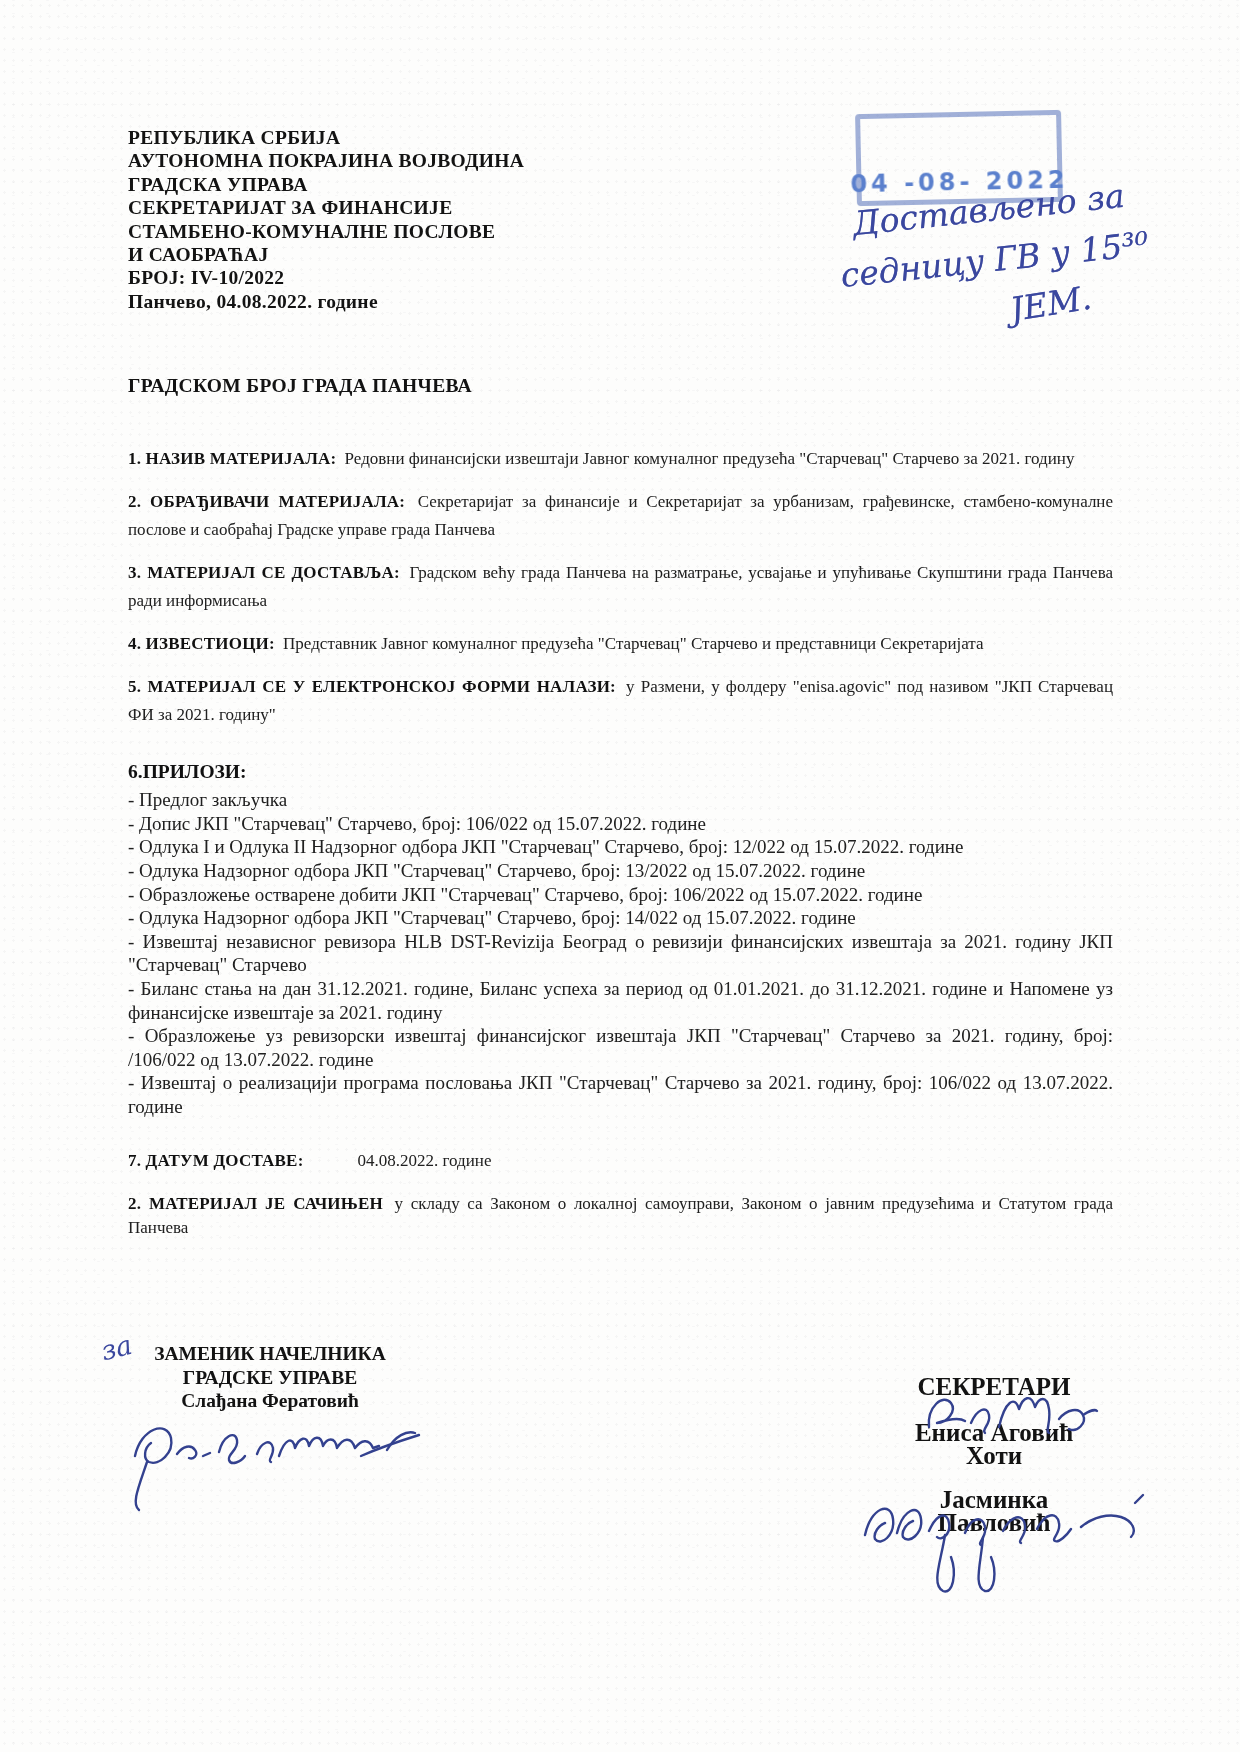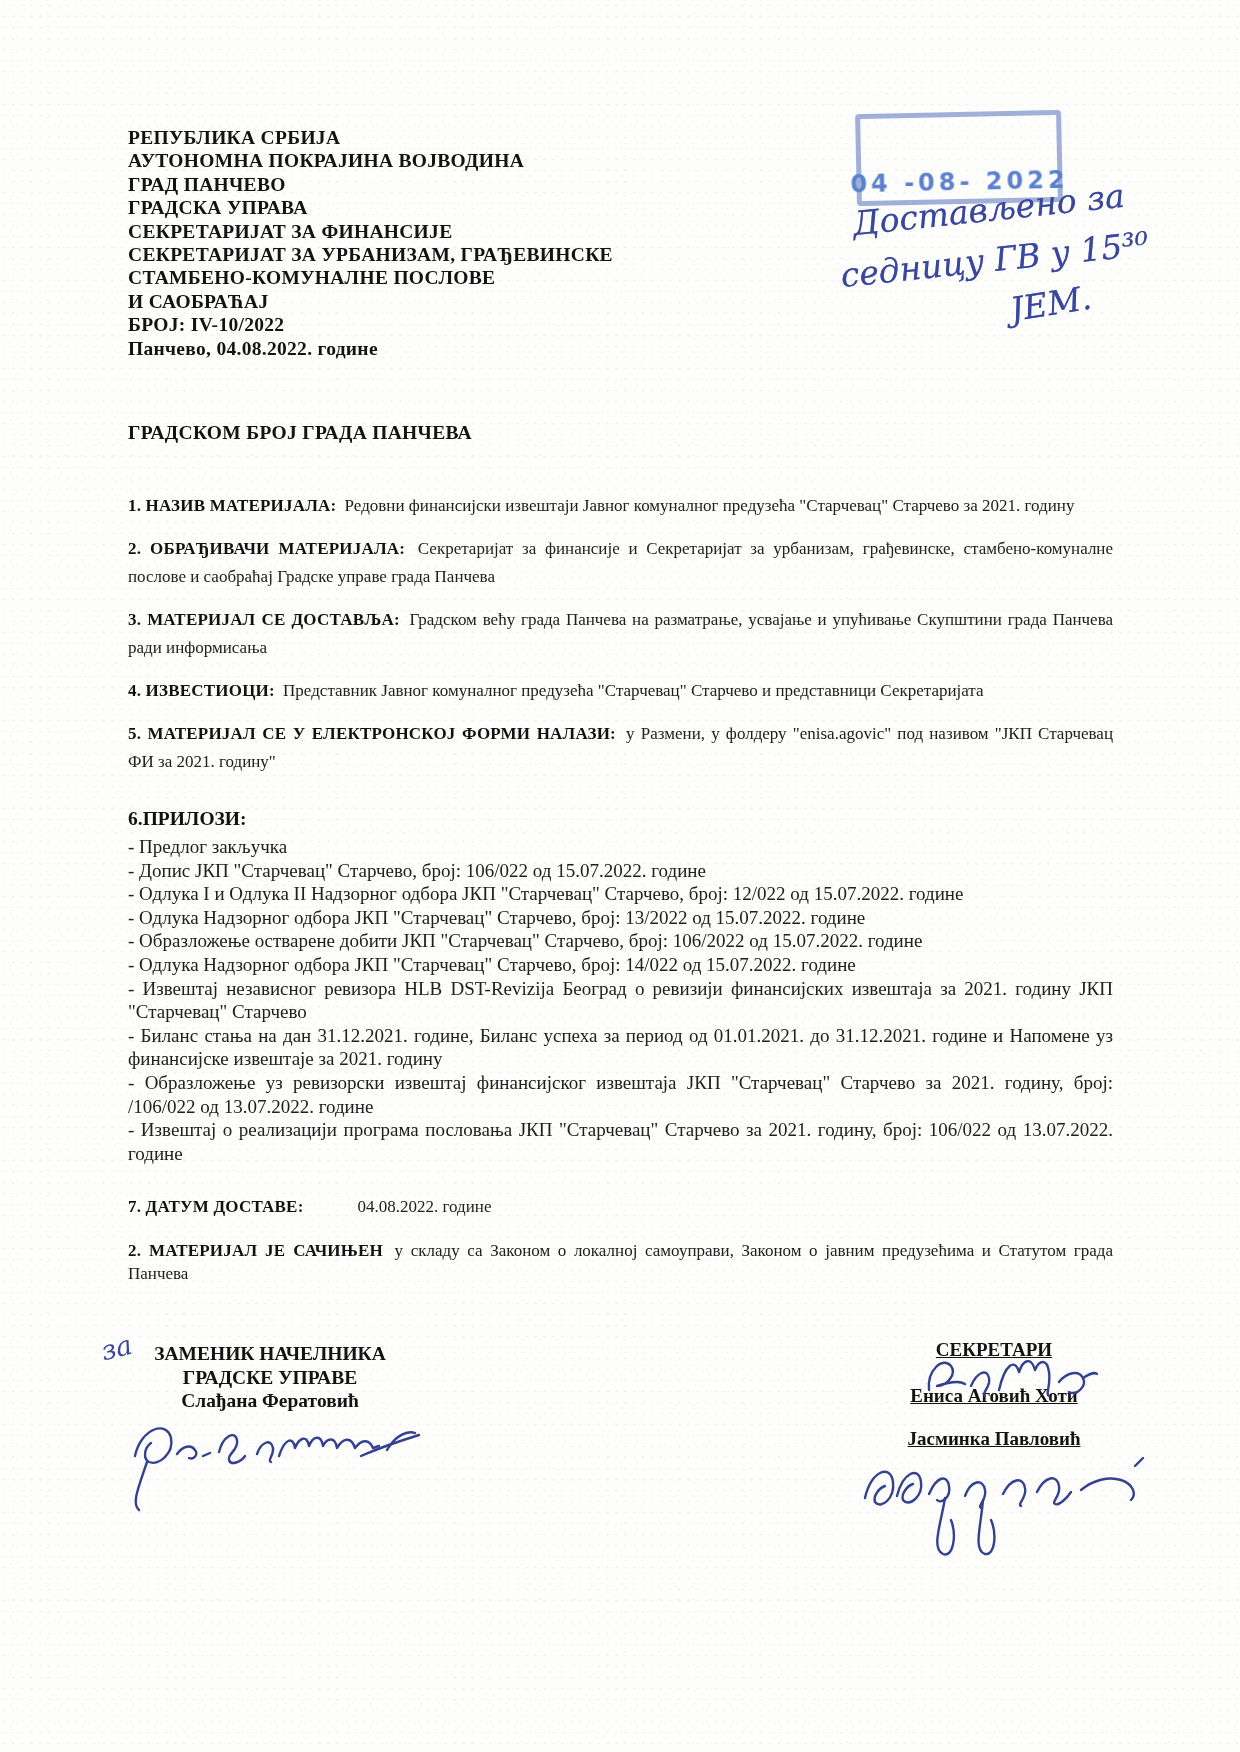--- a/index.html
+++ b/index.html
@@ -66,23 +66,23 @@
   .hw2 { left:840px; top:240px; font-size:33px; transform:rotate(-6deg); }
   .hw3 { left:1010px; top:284px; font-size:33px; transform:rotate(-9deg); }
 
   
   .sig-left {
     position:absolute; left:145px; top:1342px; width:250px;
     text-align:center; font-weight:bold; font-size:19.5px;
     line-height:23.5px; color:#131313;
   }
   .sig-right {
-    position:absolute; left:885px; top:1338px; width:218px;
-    text-align:center; font-weight:bold; font-size:19px;
-    line-height:23.5px; color:#131313;text-decoration:underline;
+    position:absolute; left:885px; top:1375px; width:218px;
+    text-align:center; font-weight:bold; font-size:25px;
+    line-height:23.5px; color:#131313;
   }
   .sig-right .name1 { margin-top:22px; }
   .sig-right .name2 { margin-top:20px; }
   .hand-mark {
     position:absolute; left:-44px; top:-6px;
     color:#3a479f; font-size:27px; font-style:italic; font-weight:normal;
     font-family:"DejaVu Serif", serif; transform:rotate(-14deg);
   }
   .scribble { position:absolute; pointer-events:none; }
   .scribble path { fill:none; stroke:#33418f; stroke-width:2.4; stroke-linecap:round; stroke-linejoin:round; }
@@ -101,24 +101,22 @@
 
   <div class="hw hw1">Достављено за</div>
   <div class="hw hw2">седницу ГВ у 15³⁰</div>
   <div class="hw hw3">ЈЕМ.</div>
 
   <div class="content">
 
     <header class="doc-header">
       <div>РЕПУБЛИКА СРБИЈА</div>
       <div>АУТОНОМНА ПОКРАЈИНА ВОЈВОДИНА</div>
-      <div>ГРАД ПАНЧЕВО</div>
       <div>ГРАДСКА УПРАВА</div>
       <div>СЕКРЕТАРИЈАТ ЗА ФИНАНСИЈЕ</div>
-      <div>СЕКРЕТАРИЈАТ ЗА УРБАНИЗАМ, ГРАЂЕВИНСКЕ</div>
       <div>СТАМБЕНО-КОМУНАЛНЕ ПОСЛОВЕ</div>
       <div>И САОБРАЋАЈ</div>
       <div>БРОЈ: IV-10/2022</div>
       <div>Панчево, 04.08.2022. године</div>
     </header>
 
     <div class="recipient">ГРАДСКОМ БРОЈ ГРАДА ПАНЧЕВА</div>
 
     <p class="sec first">
       <b>1. НАЗИВ МАТЕРИЈАЛА:</b>

